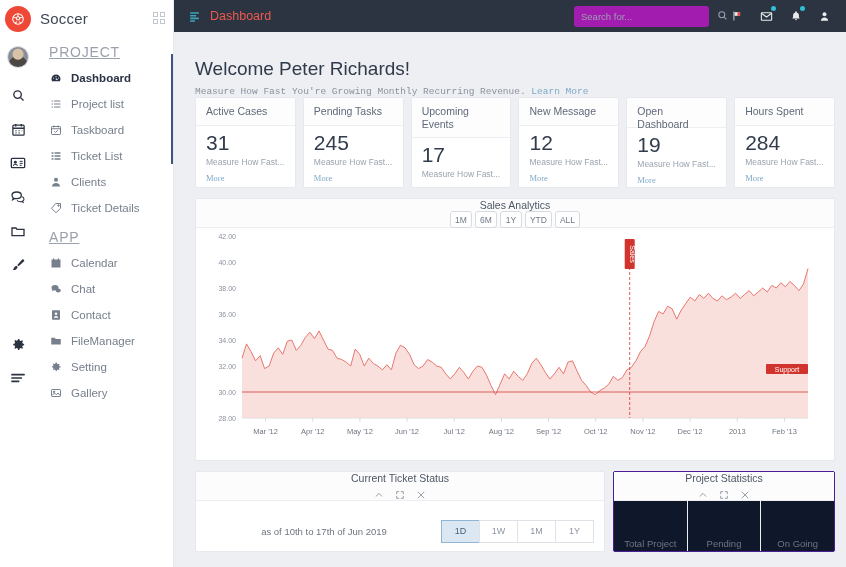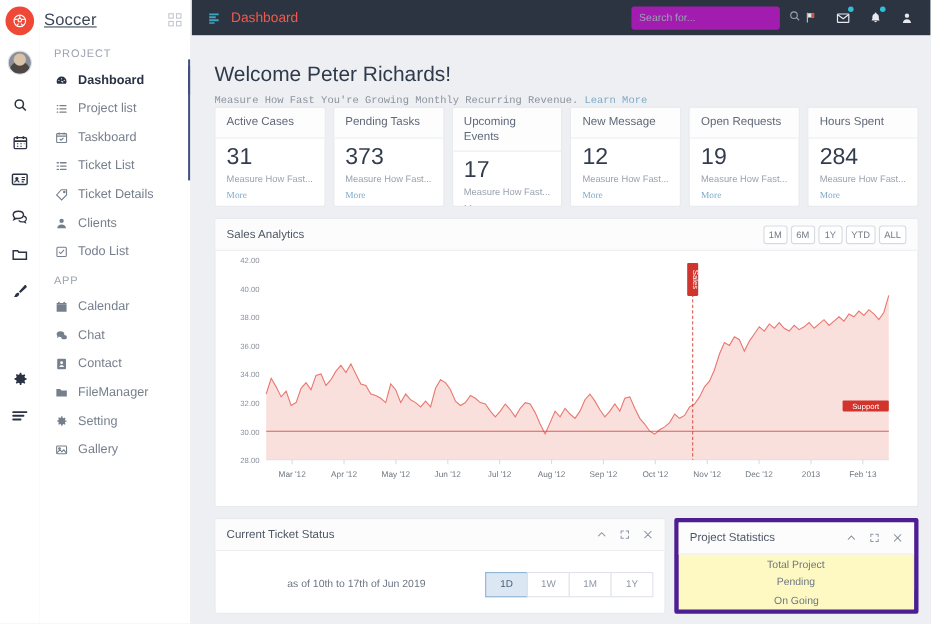--- a/index.html
+++ b/index.html
@@ -53,30 +53,30 @@
     width: 138px; flex: 0 0 138px; height: 567px;
     background: #ffffff;
     border-right: 1px solid #e7e9ed;
     position: relative;
     overflow: hidden;
   }
   .brand {
     height: 36px; display: flex; align-items: center;
     padding-left: 4px; padding-right: 8px;
     justify-content: space-between;
-    text-decoration: underline;
   }
   .brand-name { font-size: 15px; color: #3d4757; letter-spacing: .2px; }
   .grid-icon { display: grid; grid-template-columns: 5px 5px; grid-template-rows: 5px 5px; gap: 2px; }
   .grid-icon i { border: 1px solid #c2c7cf; display: block; }
 
   .nav-section {
-    font-size: 10px; letter-spacing: .8px;
+    font-size: 14px; letter-spacing: .8px;
     color: #9aa1ac; text-transform: uppercase;
     padding: 8px 12px 5px 13px;
+    text-decoration: underline;
   }
   .nav-item {
     display: flex; align-items: center; gap: 9px;
     height: 26px; padding-left: 13px;
     font-size: 11.5px; color: #767f8c;
     cursor: pointer; position: relative;
   }
   .nav-item .ni { width: 13px; display: flex; align-items: center; justify-content: center; color: #767f8c; }
   .nav-item.active { color: #2a3346; font-weight: bold; }
   .nav-item.active .ni { color: #2a3346; }
@@ -139,49 +139,50 @@
   .stat-desc { font-size: 8.5px; color: #9ba3ae; margin-top: 2px; }
   .stat-more { font-size: 8.5px; color: #7eaac8; margin-top: 3px; text-decoration: none; display: inline-block; font-family: Liberation Serif, serif; }
   .stat-card.tall .stat-head { min-height: 40px; }
 
   
   .panel { background: #fff; border: 1px solid #e6e9ee; border-radius: 2px; margin-top: 10px; }
   .panel-head {
     height: 29px; display: flex; align-items: center;
     padding: 0 10px; border-bottom: 1px solid #eceef2;
     background: #fcfcfd;
+    flex-direction: column;
   }
   .panel-title { font-size: 10.5px; color: #4d5765; flex: 1; }
   .range-btns { display: flex; gap: 3px; }
   .range-btn {
     min-width: 22px; height: 17px; border: 1px solid #d7dbe1;
     border-radius: 3px; background: #fff; color: #707a88;
     font-size: 8.5px; display: flex; align-items: center; justify-content: center;
     padding: 0 4px; cursor: pointer; font-family: "Liberation Sans", sans-serif;
   }
   .chart-wrap { height: 232px; position: relative; text-align: right; }
   .chart-wrap svg { display: block; }
 
   
   .bottom-row { display: flex; gap: 8px; margin-top: 10px; }
   .panel-ctrls { display: flex; align-items: center; gap: 11px; color: #8d96a3; }
   .panel-ctrls span { cursor: pointer; display: flex; line-height: 1; }
   .ticket-panel { flex: 0 0 410px; background: #fff; border: 1px solid #e6e9ee; border-radius: 2px; }
-  .stats-panel { flex: 1; background: #fef9c3; border: 4px solid #4c1d95; border-radius: 2px; }
+  .stats-panel { flex: 1; background: #0f172a; border: 1px solid #4c1d95; border-radius: 2px; }
   .ticket-body { display: flex; align-items: center; padding: 10px 10px 0 10px; height: 50px; }
   .ticket-asof { font-size: 9.5px; color: #6d7682; flex: 1; text-align: center; }
   .seg-group { display: flex; }
   .seg {
     width: 39px; height: 23px; border: 1px solid #dfe3e8;
     font-size: 9px; color: #8d96a3; background: #fff;
     display: flex; align-items: center; justify-content: center;
     margin-left: -1px; cursor: pointer;
   }
   .seg.active { background: #dbe7f2; border-color: #8fb4d4; color: #4a5f75; }
-  .stats-body { display: flex; height: 50px; flex-direction: column; }
+  .stats-body { display: flex; height: 50px; }
   .stats-col {
     flex: 1; border-right: 1px solid #eceef2;
     display: flex; align-items: flex-end; justify-content: center;
     padding-bottom: 2px;
   }
   .stats-col:last-child { border-right: 0; }
   .stats-col span { font-size: 9.5px; color: #6d7682; }
 </style>
 </head>
 <body>
@@ -291,44 +292,35 @@
   <div class="nav-item">
     <span class="ni">
       <svg width="12" height="12" viewBox="0 0 24 24" stroke="currentColor" stroke-width="2.6" stroke-linecap="round">
           <path d="M4 6h2M4 12h2M4 18h2M10 6h10M10 12h10M10 18h10"></path>
         </svg>
     </span>
     <span>Ticket List</span>
   </div>
   <div class="nav-item">
     <span class="ni">
+      <svg width="12" height="12" viewBox="0 0 24 24" fill="currentColor">
+          <circle cx="12" cy="7.5" r="4"></circle>
+          <path d="M4 21c0-4.4 3.6-7 8-7s8 2.6 8 7z"></path>
+        </svg>
+    </span>
+    <span>Clients</span>
+  </div>
+  <div class="nav-item">
+    <span class="ni">
       <svg width="12" height="12" viewBox="0 0 24 24" fill="none" stroke="currentColor" stroke-width="2">
           <path d="M11.5 3H21v9.5l-9 9L3 12.5z"></path>
           <circle cx="17" cy="7" r="1.4" fill="currentColor"></circle>
         </svg>
     </span>
     <span>Ticket Details</span>
-  </div>
-  <div class="nav-item">
-    <span class="ni">
-      <svg width="12" height="12" viewBox="0 0 24 24" fill="currentColor">
-          <circle cx="12" cy="7.5" r="4"></circle>
-          <path d="M4 21c0-4.4 3.6-7 8-7s8 2.6 8 7z"></path>
-        </svg>
-    </span>
-    <span>Clients</span>
-  </div>
-  <div class="nav-item">
-    <span class="ni">
-      <svg width="12" height="12" viewBox="0 0 24 24" fill="none" stroke="currentColor" stroke-width="2">
-          <rect x="3.5" y="3.5" width="17" height="17" rx="2"></rect>
-          <path d="M7.5 12l3 3 6-6.5"></path>
-        </svg>
-    </span>
-    <span>Todo List</span>
   </div>
 
   <div class="nav-section">APP</div>
 
   <div class="nav-item">
     <span class="ni">
       <svg width="12" height="12" viewBox="0 0 24 24" fill="currentColor">
           <path d="M3 8h18v13H3z"></path>
           <path d="M3 5h18v3H3z"></path>
           <rect x="6" y="2.5" width="2.4" height="4" rx="1"></rect>
@@ -452,21 +444,21 @@
         <div class="stat-head">Active Cases</div>
         <div class="stat-body">
           <div class="stat-num">31</div>
           <div class="stat-desc">Measure How Fast...</div>
           <a class="stat-more" href="#">More</a>
         </div>
       </div>
       <div class="stat-card">
         <div class="stat-head">Pending Tasks</div>
         <div class="stat-body">
-          <div class="stat-num">373</div>
+          <div class="stat-num">245</div>
           <div class="stat-desc">Measure How Fast...</div>
           <a class="stat-more" href="#">More</a>
         </div>
       </div>
       <div class="stat-card tall">
         <div class="stat-head">Upcoming Events</div>
         <div class="stat-body">
           <div class="stat-num">17</div>
           <div class="stat-desc">Measure How Fast...</div>
           <a class="stat-more" href="#">More</a>
@@ -474,21 +466,21 @@
       </div>
       <div class="stat-card">
         <div class="stat-head">New Message</div>
         <div class="stat-body">
           <div class="stat-num">12</div>
           <div class="stat-desc">Measure How Fast...</div>
           <a class="stat-more" href="#">More</a>
         </div>
       </div>
       <div class="stat-card">
-        <div class="stat-head">Open Requests</div>
+        <div class="stat-head">Open Dashboard</div>
         <div class="stat-body">
           <div class="stat-num">19</div>
           <div class="stat-desc">Measure How Fast...</div>
           <a class="stat-more" href="#">More</a>
         </div>
       </div>
       <div class="stat-card">
         <div class="stat-head">Hours Spent</div>
         <div class="stat-body">
           <div class="stat-num">284</div>

